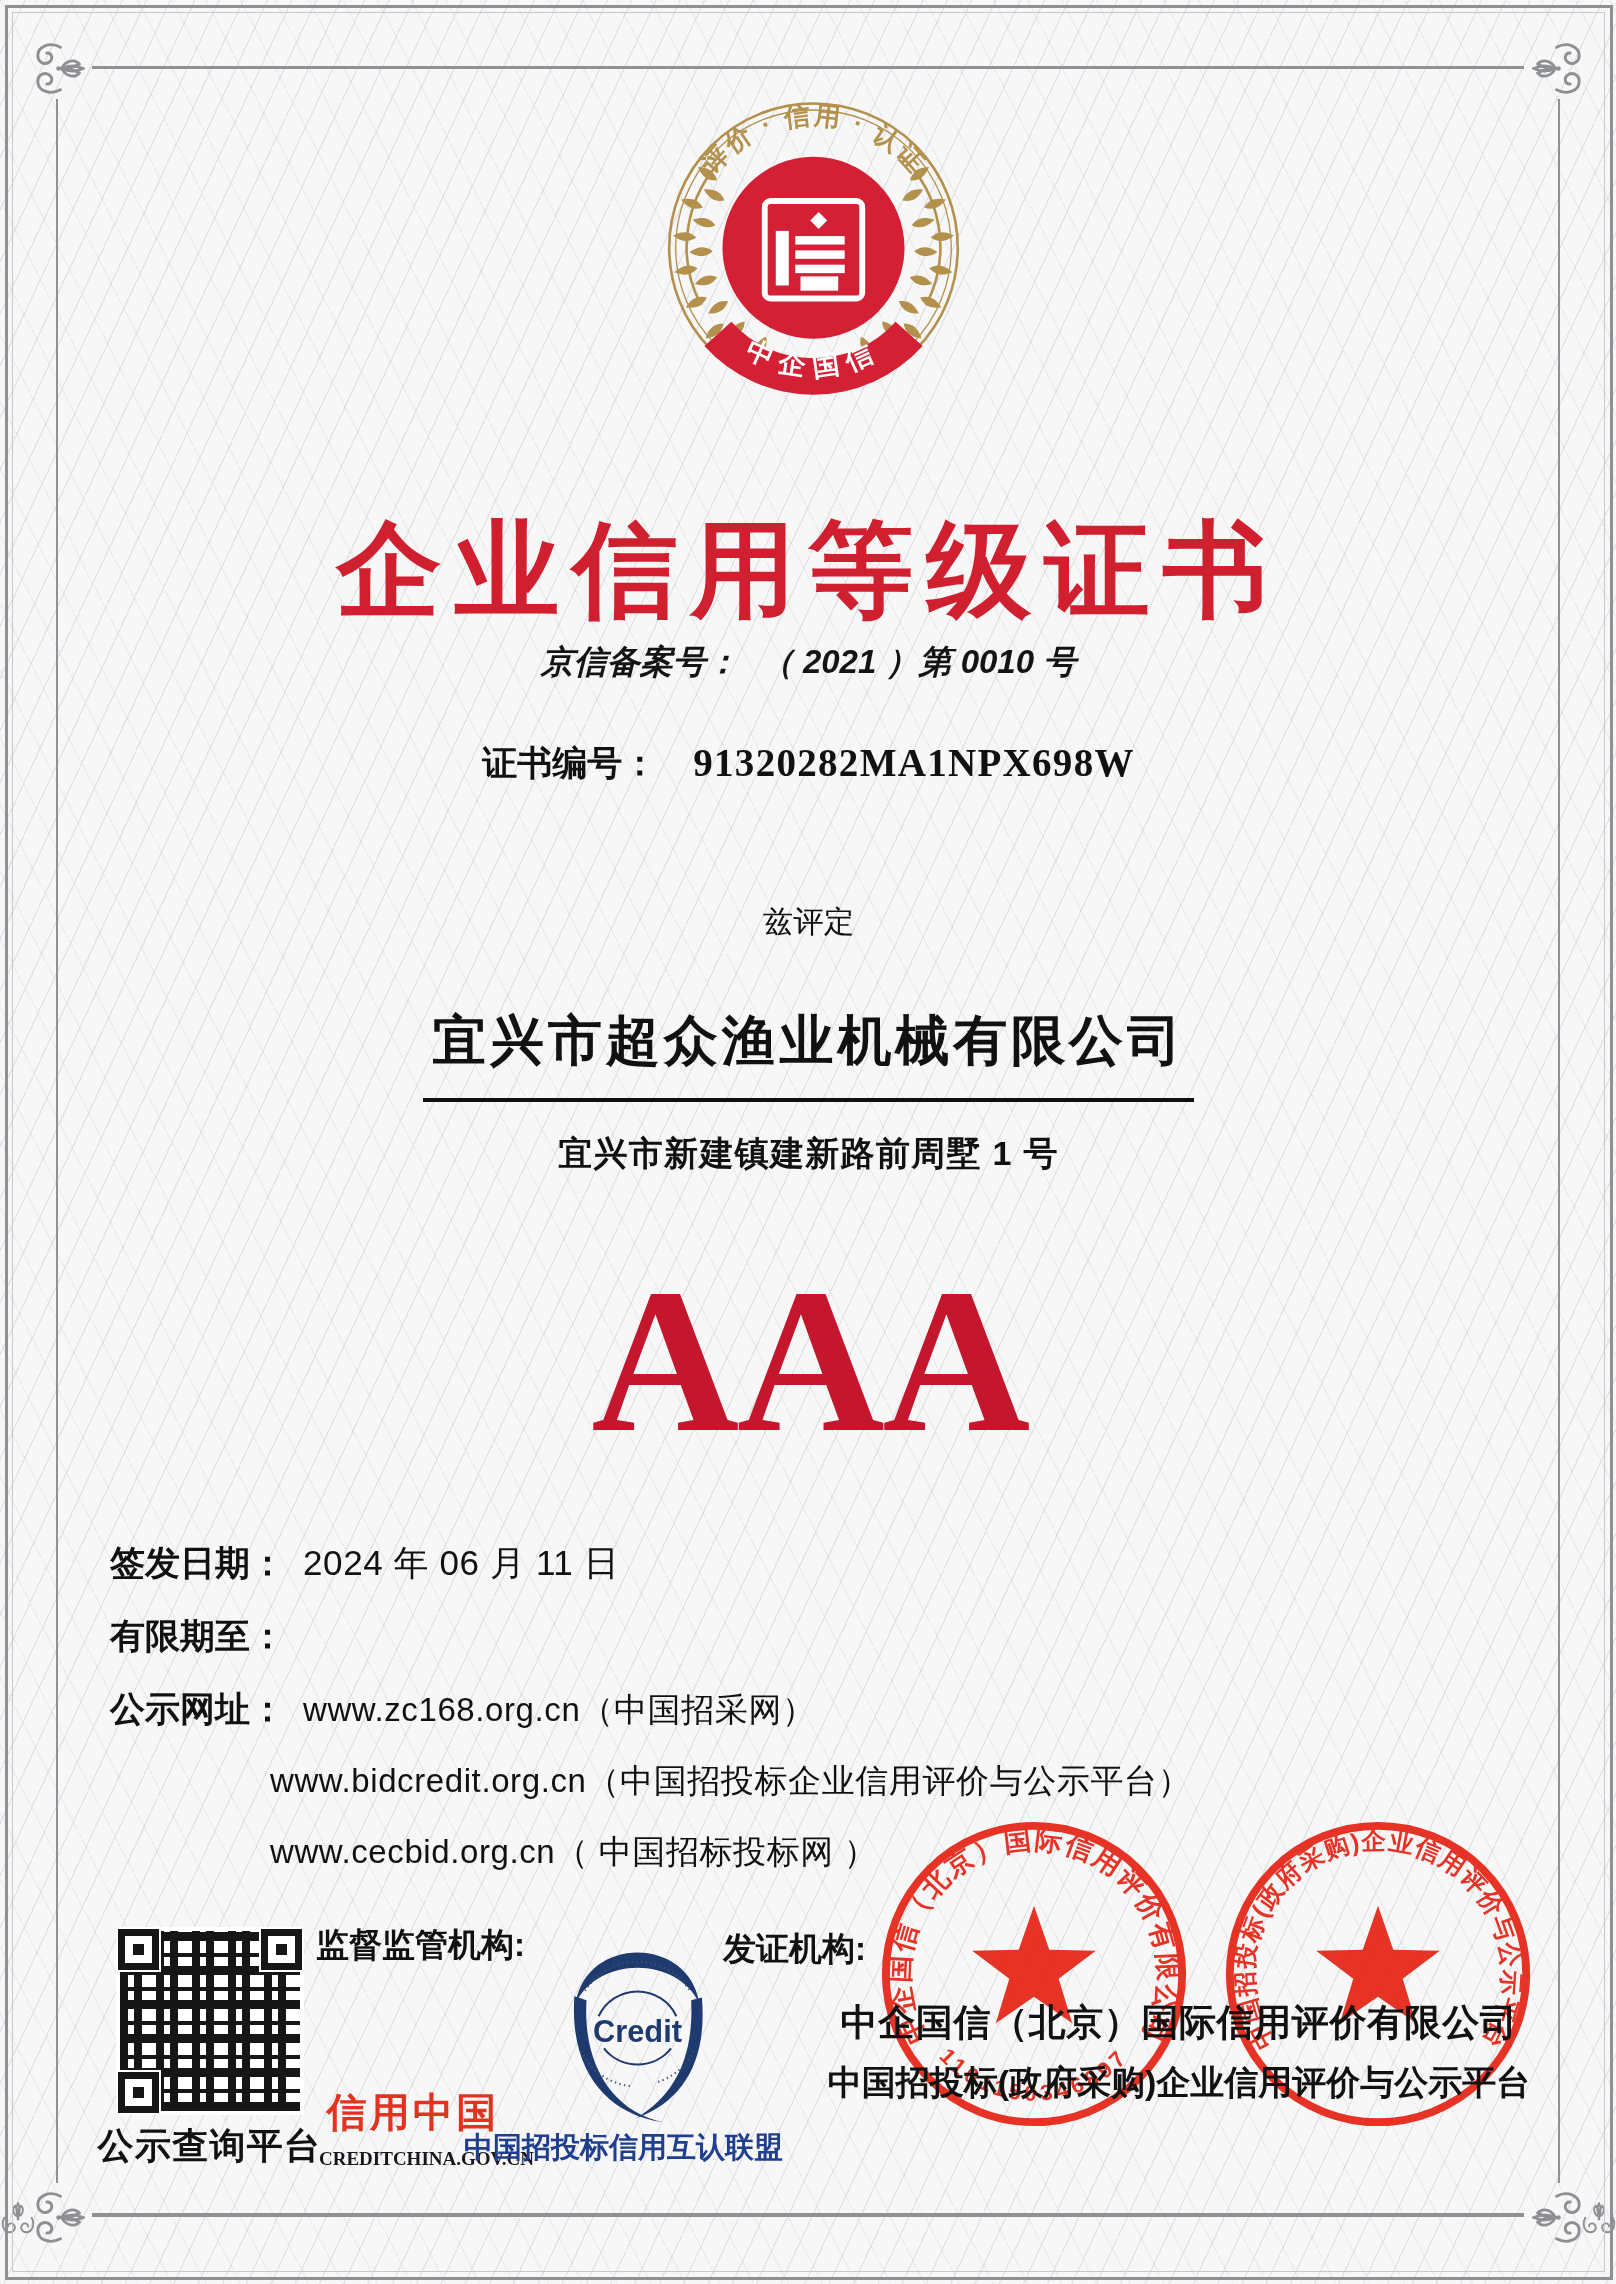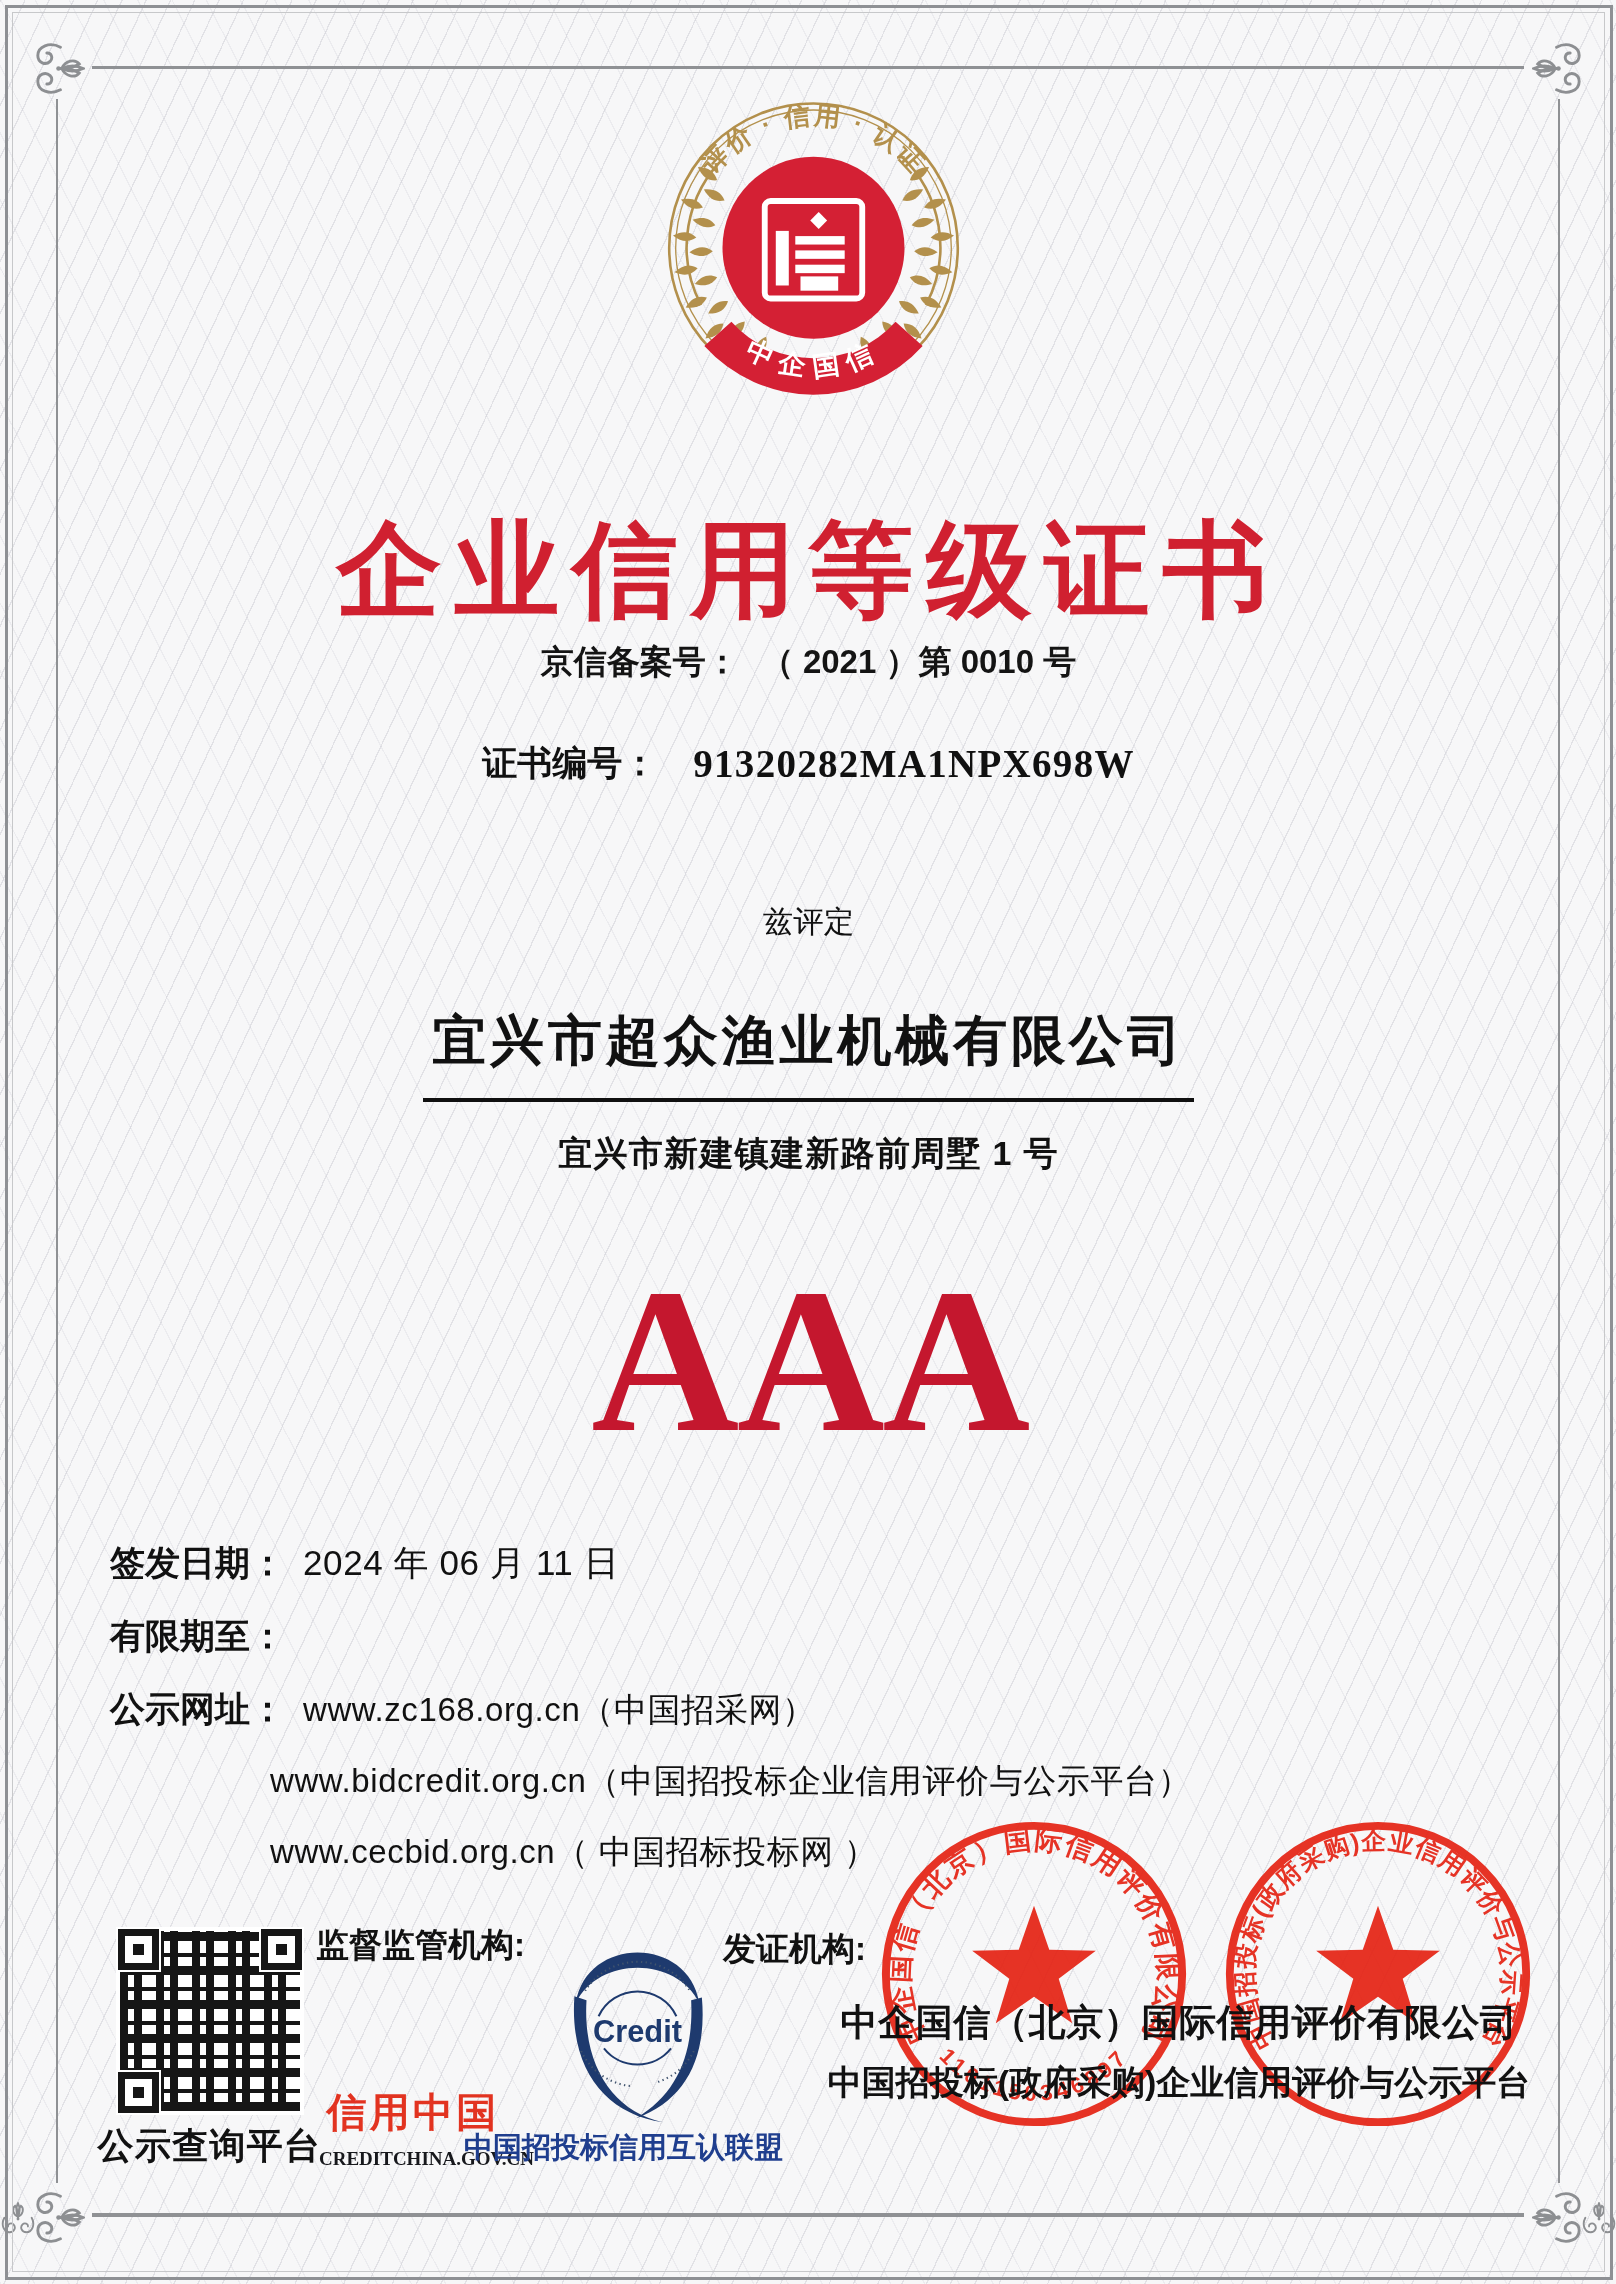--- a/index.html
+++ b/index.html
@@ -30,22 +30,22 @@
   .fleur-br{left:1532px;top:2191px;transform:scale(-1,-1);}
   .fleur-edge-l{left:1.3px;top:2202px;width:34px;height:34px;transform:rotate(-90deg);}
   .fleur-edge-r{left:1582px;top:2202px;width:34px;height:34px;transform:rotate(90deg) scaleX(-1);}
 
   .seal{position:absolute;left:664px;top:97px;width:299px;height:303px;}
 
   .title{position:absolute;left:0;top:501px;width:100%;text-align:center;
     font-size:105px;font-weight:900;letter-spacing:13px;color:#d02030;white-space:nowrap;}
 
   .filing-row{position:absolute;left:0;top:640px;width:100%;display:flex;justify-content:center;gap:22px;
-    font-size:33px;font-weight:700;color:#141414;}
-  .cert-row{position:absolute;left:0;top:740px;width:100%;display:flex;justify-content:center;align-items:center;gap:36px;}
+    font-size:33px;font-weight:700;color:#141414;font-style:italic;}
+  .cert-row{position:absolute;left:0;top:740px;width:100%;display:flex;justify-content:center;align-items:flex-start;gap:36px;}
   .cert-row .lbl{font-size:35px;font-weight:800;}
   .cert-row .val{font-family:"Liberation Serif",serif;font-size:39px;font-weight:700;letter-spacing:1.3px;}
 
   .preface{position:absolute;left:0;top:902px;width:100%;text-align:center;font-size:30.5px;font-weight:400;}
 
   .company-wrap{position:absolute;left:0;top:1005px;width:100%;text-align:center;}
   .company{display:inline-block;font-size:54px;font-weight:700;letter-spacing:3.9px;white-space:nowrap;
     padding:0 9px 19.5px 9px;border-bottom:4.5px solid #101010;}
   .address{position:absolute;left:0;top:1131px;width:100%;text-align:center;font-size:34px;font-weight:700;letter-spacing:1.3px;}
 

